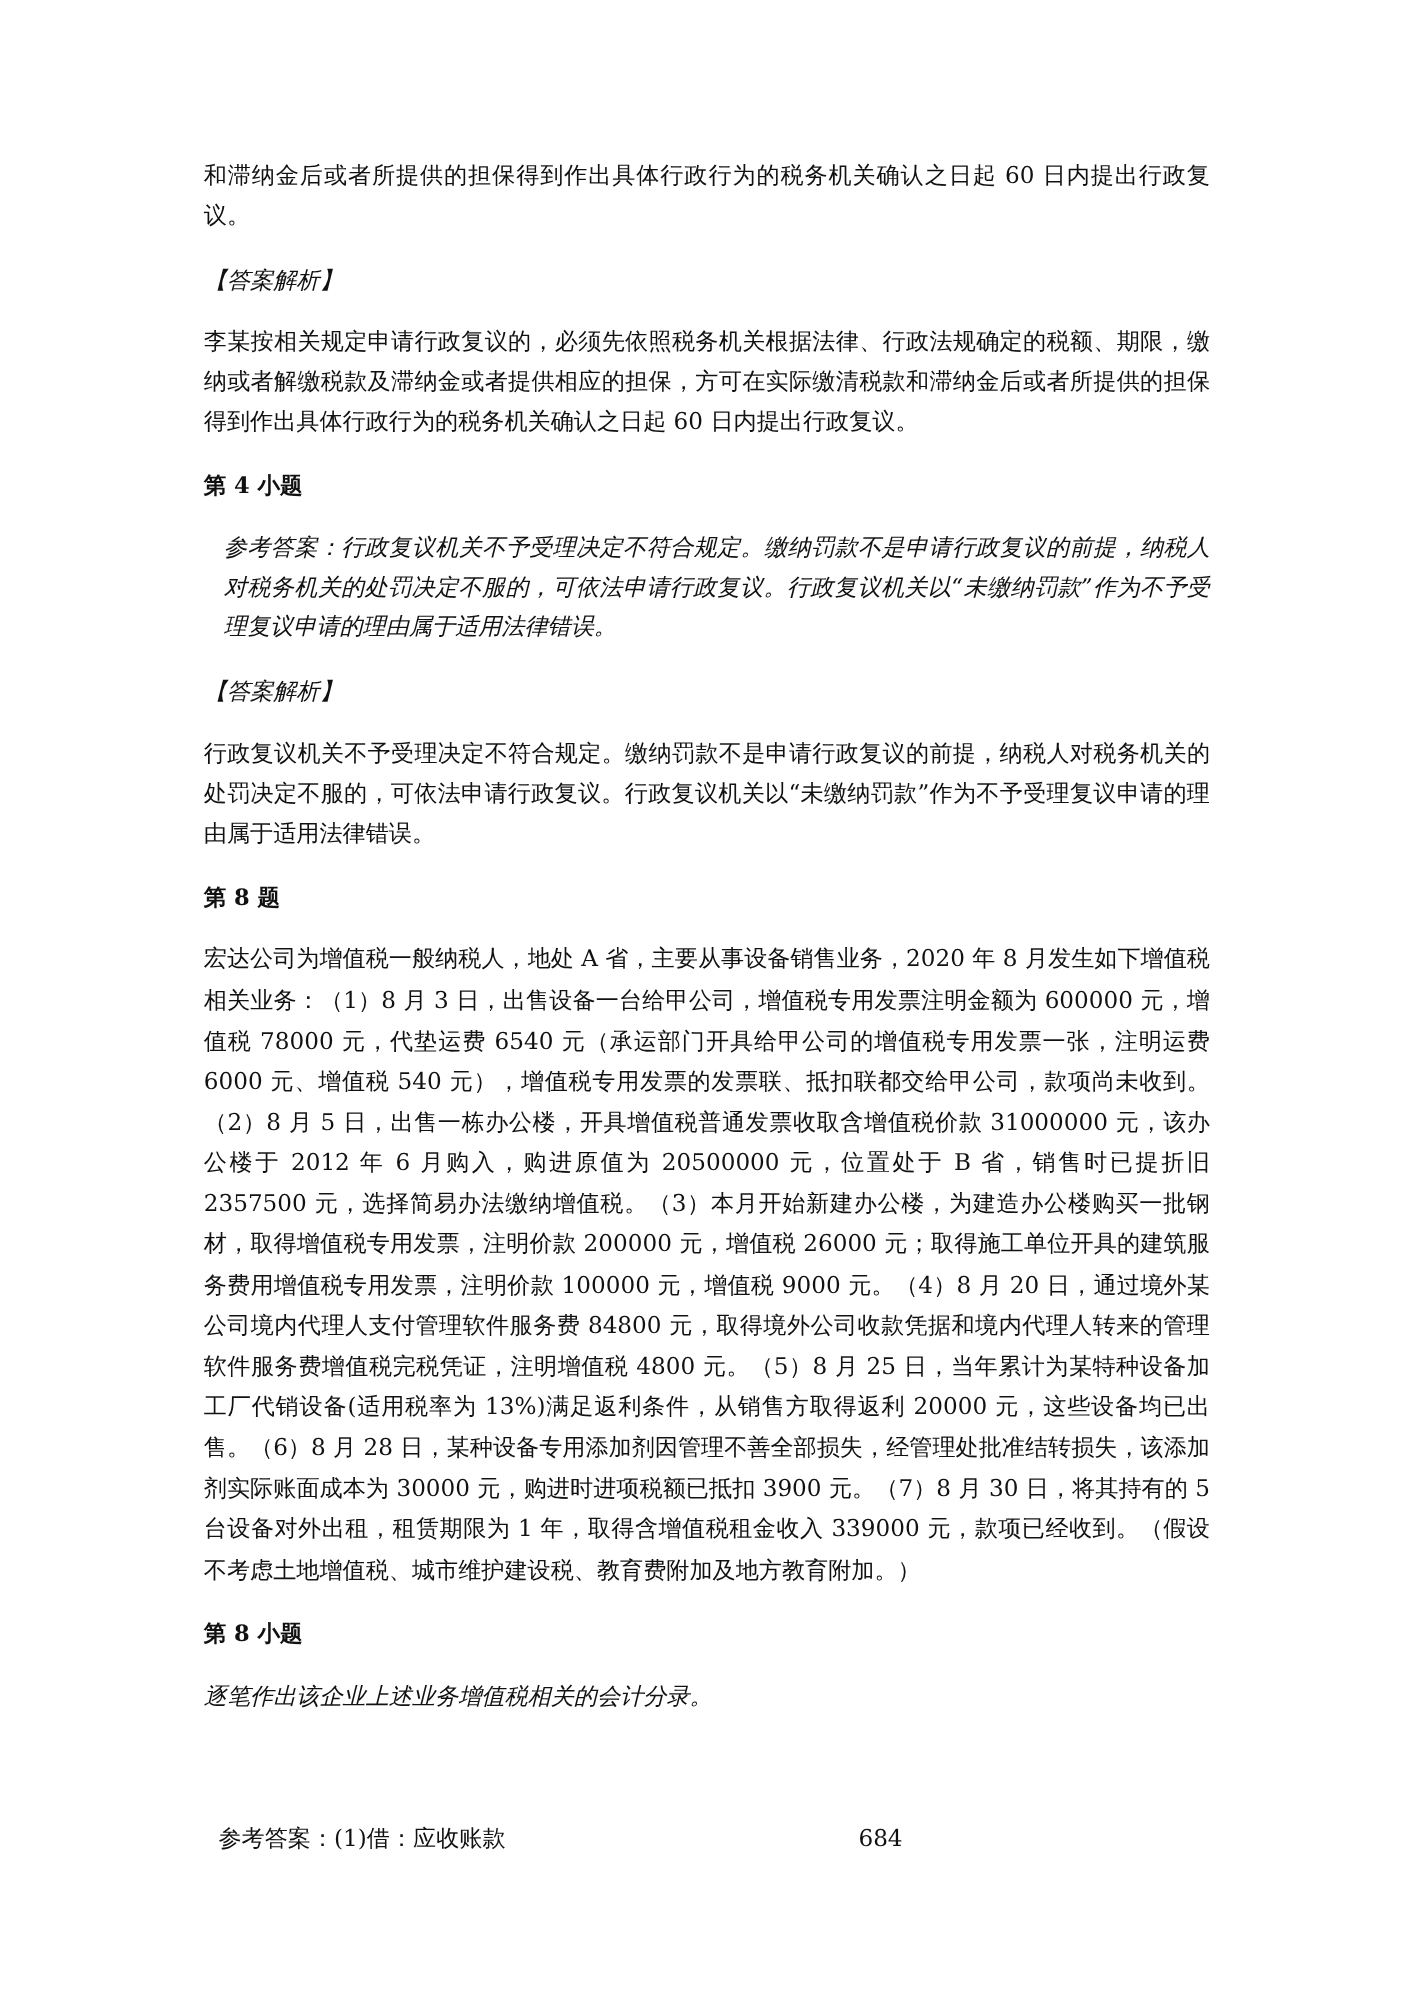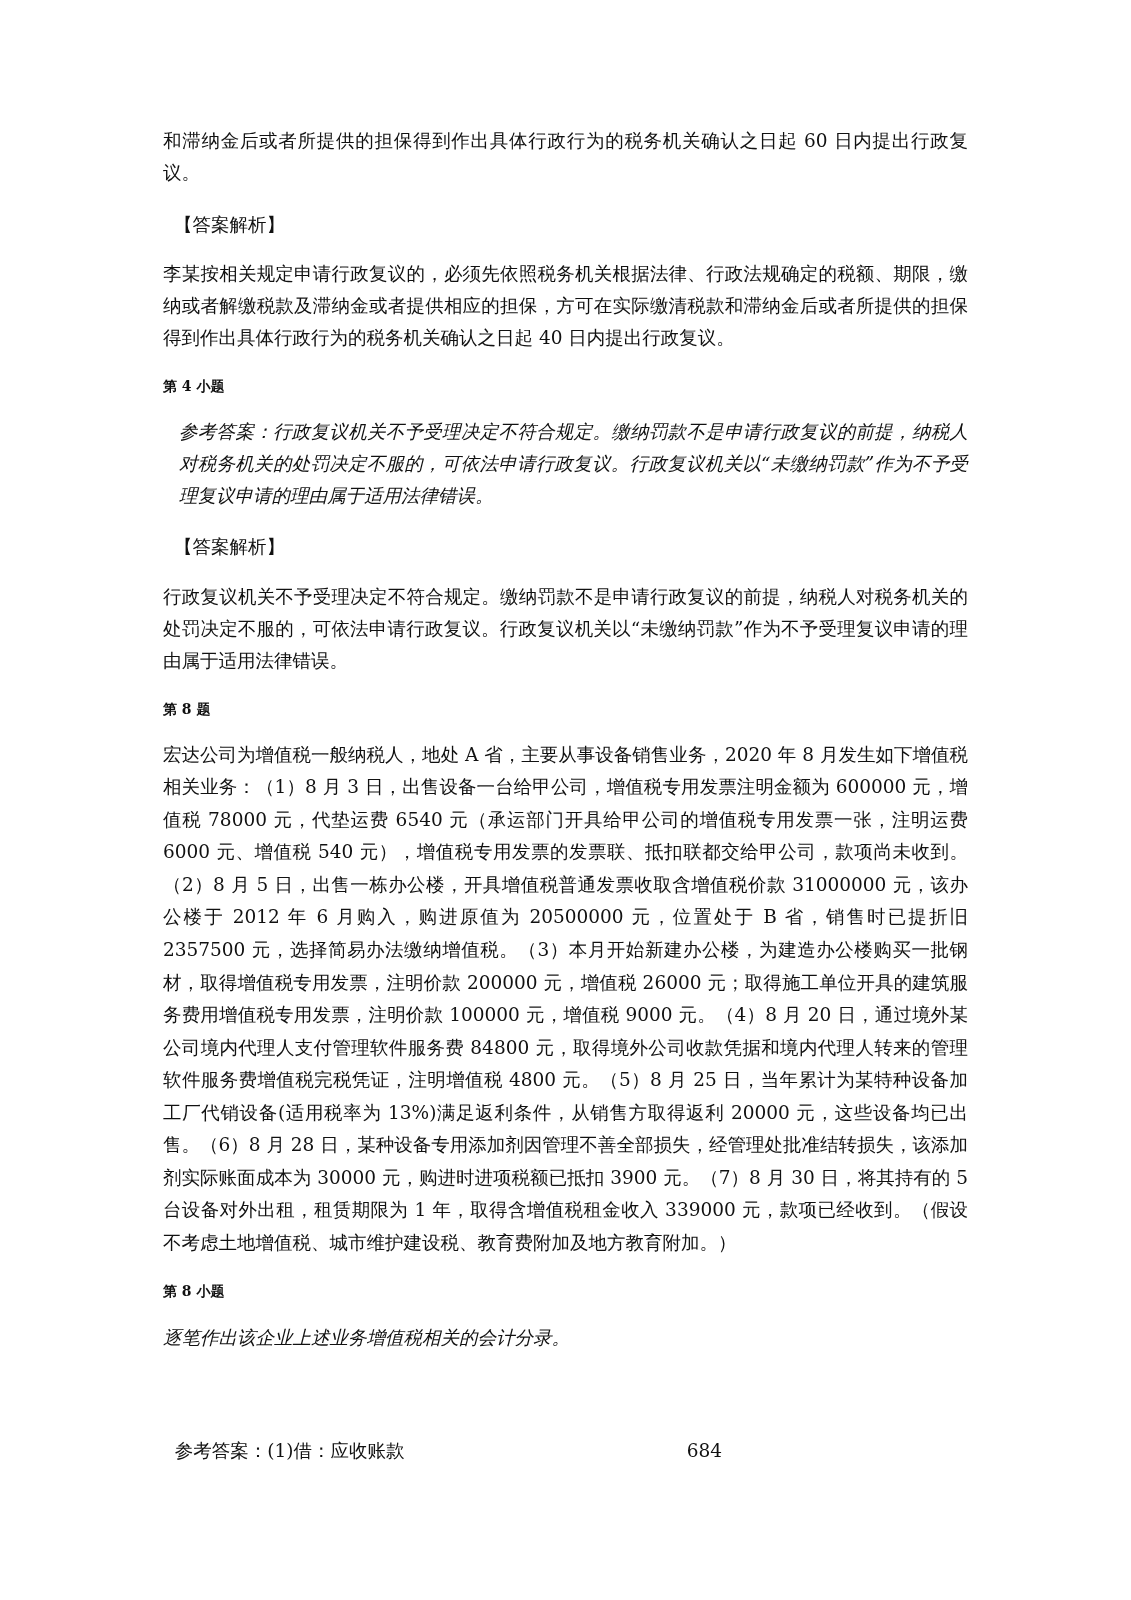--- a/index.html
+++ b/index.html
@@ -32,32 +32,33 @@
   }
   .blk {
     margin-bottom: 20px;
   }
   .blk-tight {
     margin-bottom: 18px;
     font-style: italic;
   }
   .heading {
     font-weight: bold;
-    font-size: 14px;
+    font-size: 18px;
     line-height: 1.72;
     margin: 0;
   }
   .heading-blk {
     margin-bottom: 18px;
   }
   .bracket-head {
     font-size: 18.5px;
     line-height: 1.72;
-    margin: 11px;
+    margin: 0;
     margin-bottom: 18px;
+    font-style: italic;
   }
   .answer-block {
     padding-left: 16px;
     font-style: italic;
   }
   .ledger {
     font-size: 18.5px;
     line-height: 1.72;
     white-space: pre;
     font-family: "DejaVu Serif", "Liberation Serif", serif;
@@ -76,21 +77,21 @@
 </head>
 <body>
 
 <div class="page">
   <div class="content">
 
     <p class="blk">和滞纳金后或者所提供的担保得到作出具体行政行为的税务机关确认之日起 60 日内提出行政复议。</p>
 
     <p class="bracket-head">【答案解析】</p>
 
-    <p class="blk">李某按相关规定申请行政复议的，必须先依照税务机关根据法律、行政法规确定的税额、期限，缴纳或者解缴税款及滞纳金或者提供相应的担保，方可在实际缴清税款和滞纳金后或者所提供的担保得到作出具体行政行为的税务机关确认之日起 40 日内提出行政复议。</p>
+    <p class="blk">李某按相关规定申请行政复议的，必须先依照税务机关根据法律、行政法规确定的税额、期限，缴纳或者解缴税款及滞纳金或者提供相应的担保，方可在实际缴清税款和滞纳金后或者所提供的担保得到作出具体行政行为的税务机关确认之日起 60 日内提出行政复议。</p>
 
     <p class="heading heading-blk">第 4 小题</p>
 
 
     <p class="blk answer-block">参考答案：行政复议机关不予受理决定不符合规定。缴纳罚款不是申请行政复议的前提，纳税人对税务机关的处罚决定不服的，可依法申请行政复议。行政复议机关以“未缴纳罚款”作为不予受理复议申请的理由属于适用法律错误。</p>
 
     <p class="bracket-head">【答案解析】</p>
 
     <p class="blk">行政复议机关不予受理决定不符合规定。缴纳罚款不是申请行政复议的前提，纳税人对税务机关的处罚决定不服的，可依法申请行政复议。行政复议机关以“未缴纳罚款”作为不予受理复议申请的理由属于适用法律错误。</p>
 

